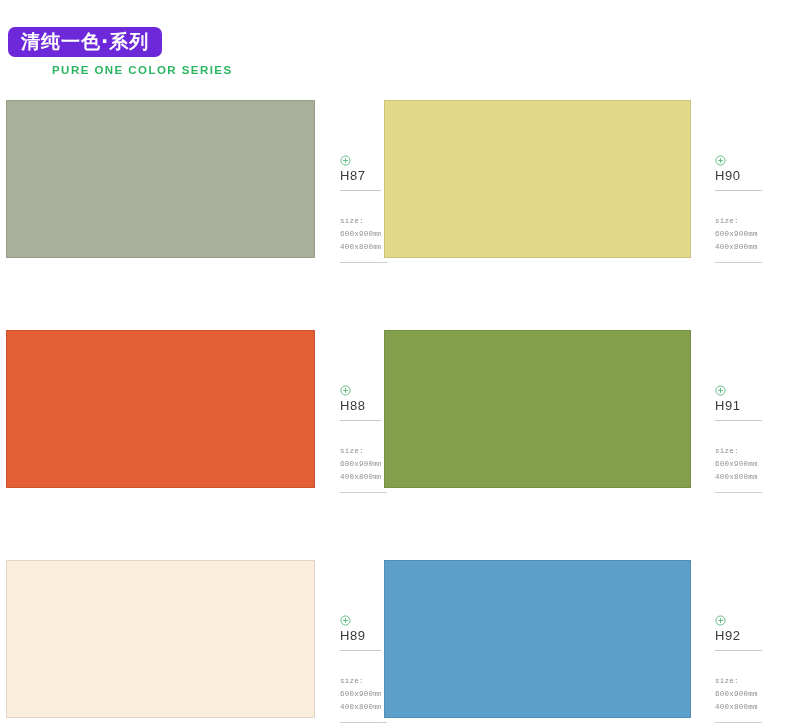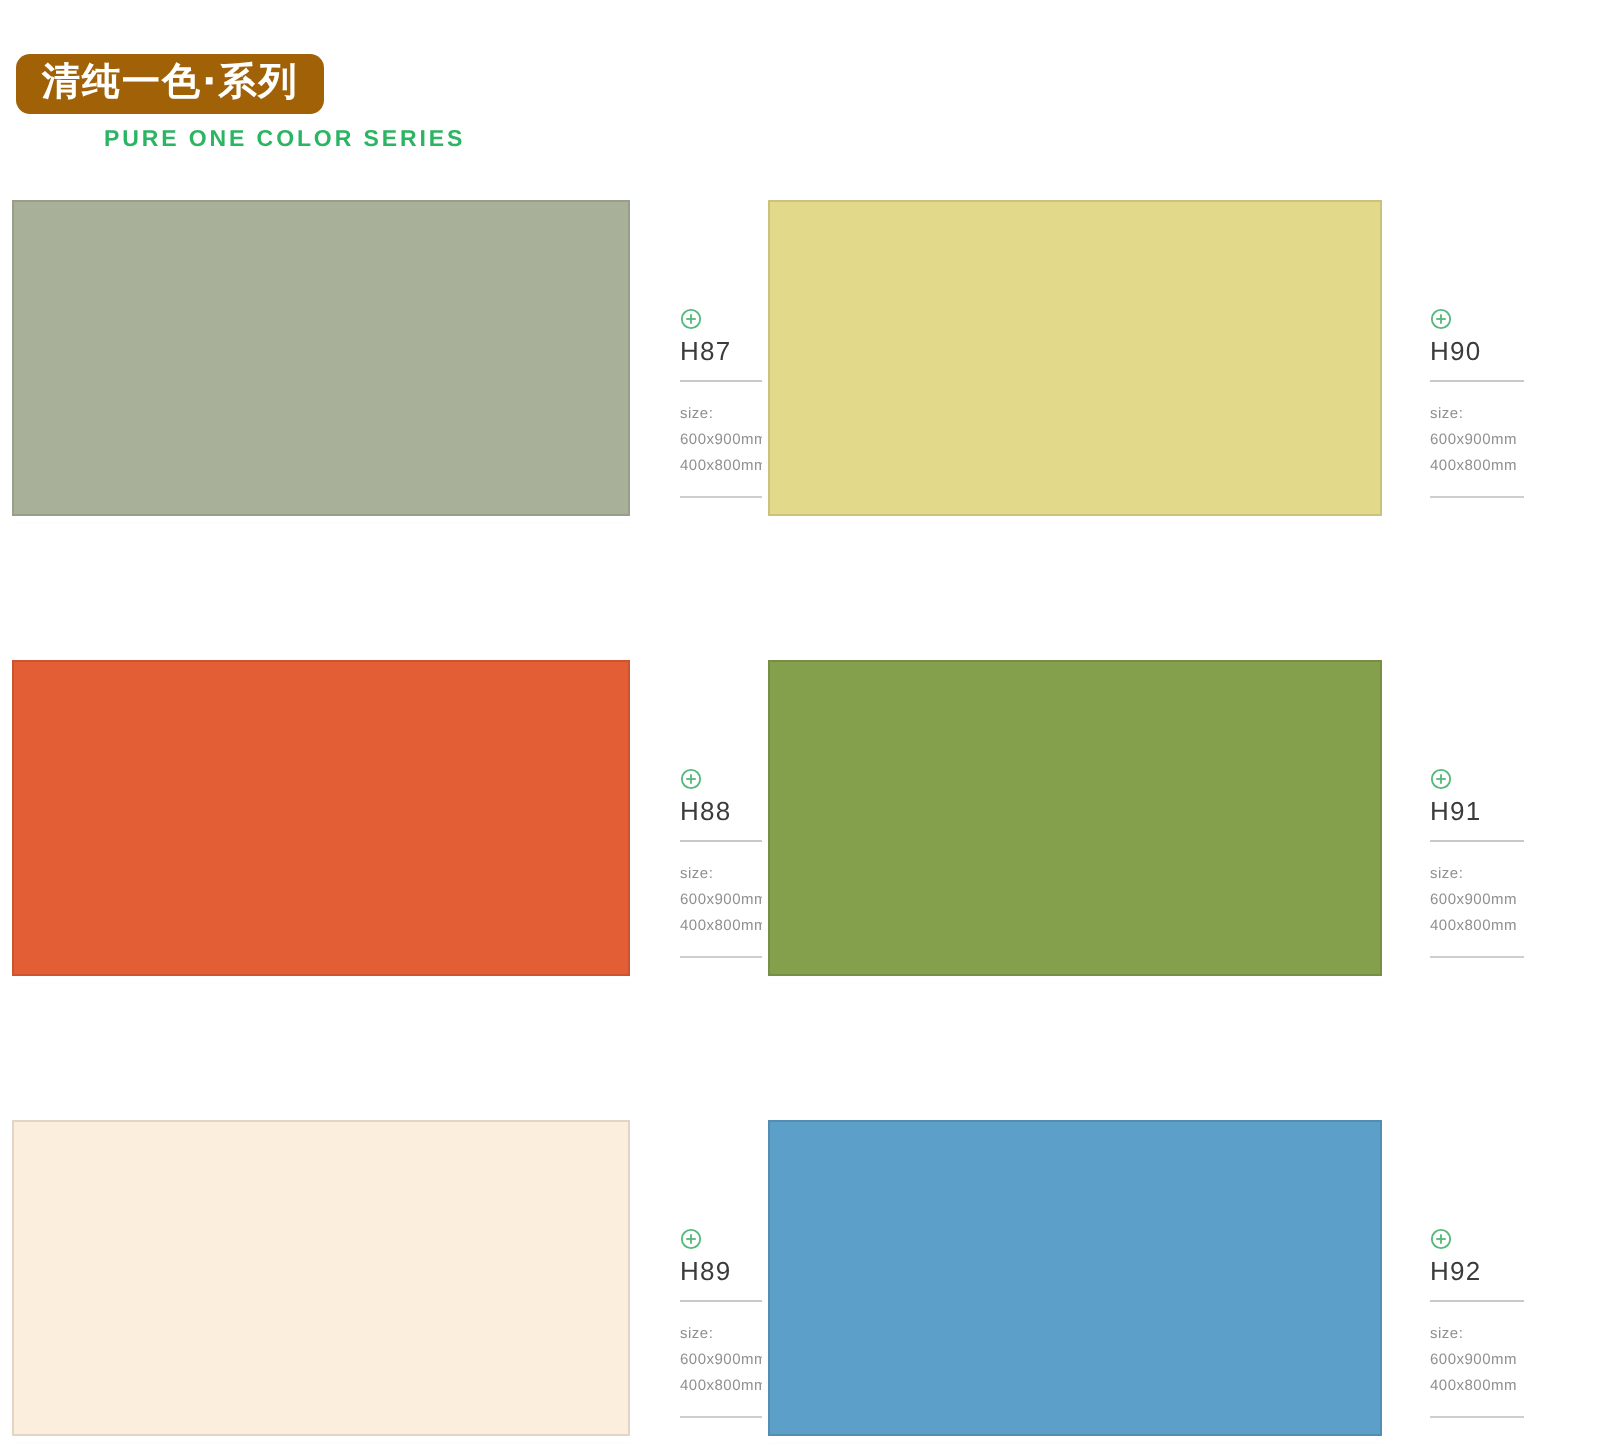--- a/index.html
+++ b/index.html
@@ -105,40 +105,41 @@
     letter-spacing: 0.6px;
     line-height: 1.1;
   }
   .rule {
     margin-top: 7px;
     width: 47px;
     height: 1px;
     background: #c9c9c9;
   }
   .size-block {
-    margin-top: 10px;
+    margin-top: 24px;
     font-size: 7.5px;
     color: #8f8f8f;
     line-height: 1.72;
     letter-spacing: 0.25px;
+    font-family: Liberation Mono, monospace;
   }
   .size-label { display: block; }
   .size-value { display: block; }
   .rule-bottom {
     margin-top: 8px;
     width: 47px;
     height: 1px;
     background: #cfcfcf;
   }
 </style>
 </head>
 <body>
 
 <div class="header">
-  <div class="badge" style="background: #a16207;">
+  <div class="badge" style="background: #6d28d9;">
     <span class="badge-text">清纯一色·系列</span>
   </div>
   <div class="subtitle" style="color: rgb(43, 181, 99);">PURE ONE COLOR SERIES</div>
 </div>
 
 <div class="grid">
 
   <div class="row">
     <div class="cell left">
       <div class="swatch" style="background: rgb(169, 176, 154);"></div>

